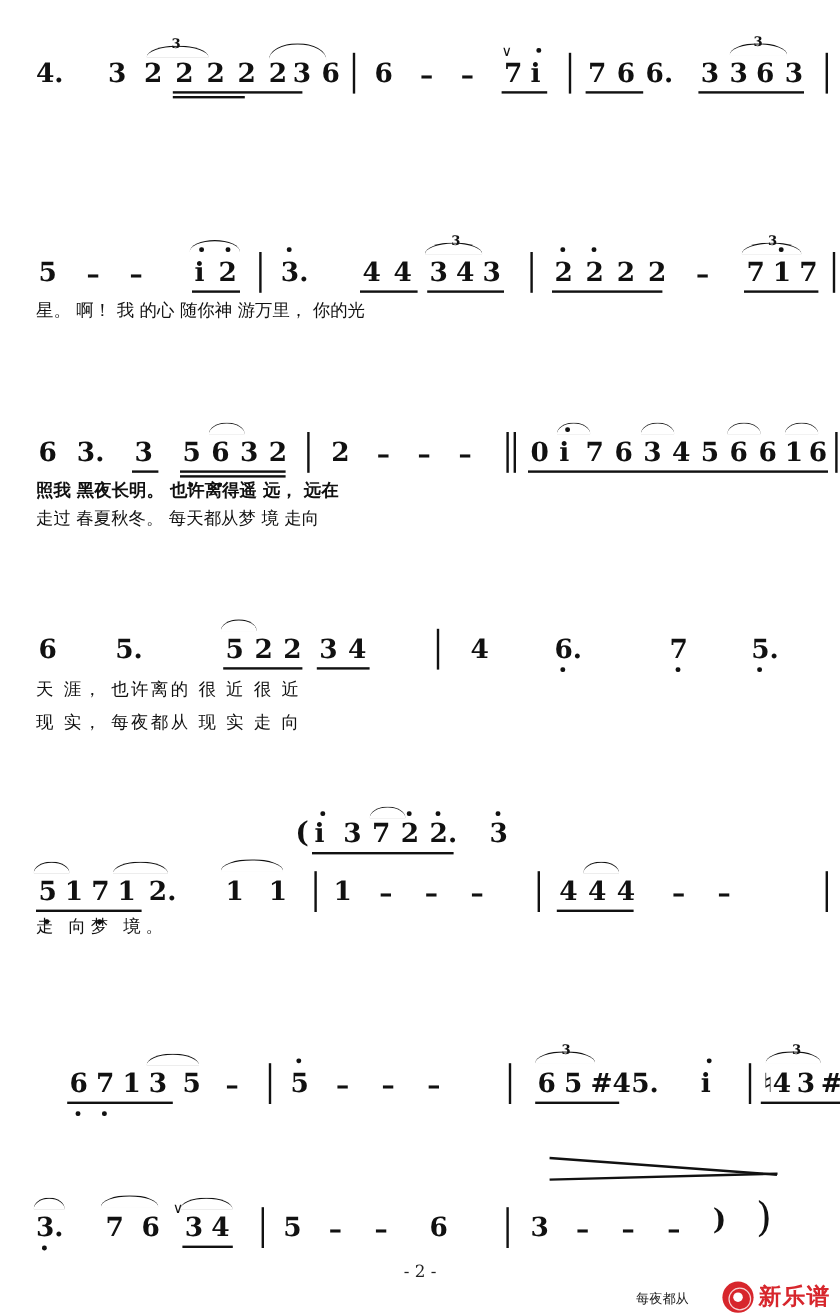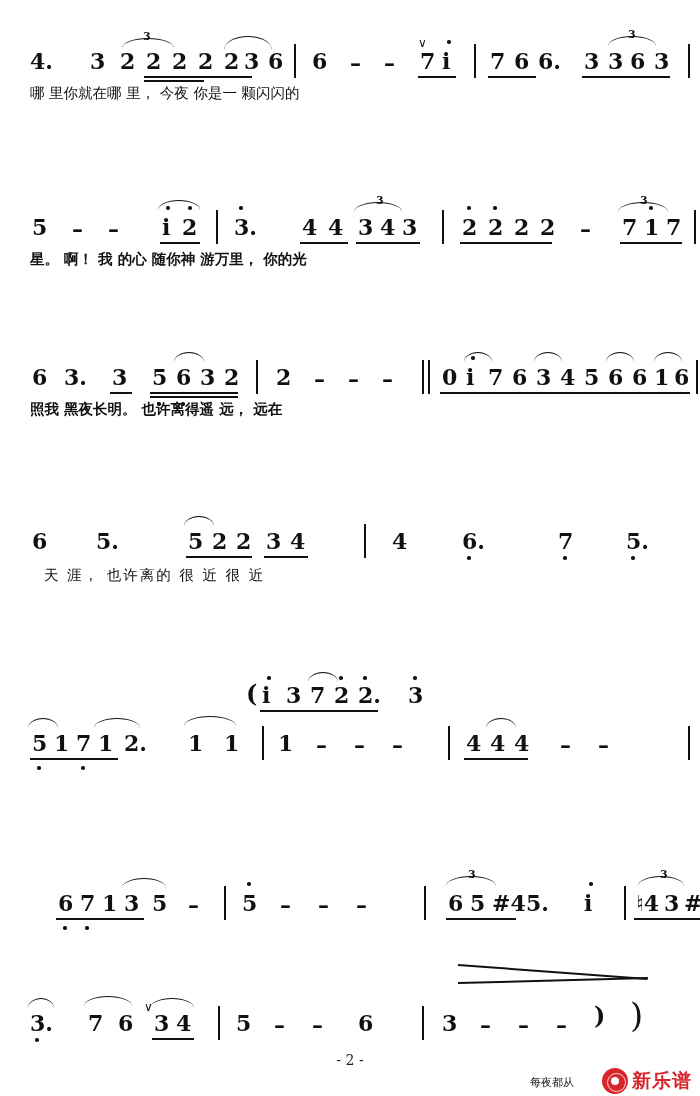--- a/index.html
+++ b/index.html
@@ -215,23 +215,20 @@
       <span class="n" style="left:556px; top:20px;">3</span>
       <span class="n" style="left:580px; top:20px;">3</span>
       <span class="n" style="left:602px; top:20px;">6</span>
       <span class="n" style="left:626px; top:20px;">3</span>
       <span class="beam" style="left:460px; top:46px; width:48px;"></span>
       <span class="beam" style="left:554px; top:46px; width:88px;"></span>
       <span class="slur" style="left:580px; top:6px; width:48px;"></span>
       <span class="trip" style="left:600px; top:-2px;">3</span>
 
       <span class="bar" style="left:660px; top:14px;"></span>
-    </div>
-    <div class="lyric-row" style="height:26px;">
-      <span class="ly" style="left:2px; top:4px; letter-spacing:0;">哪 里你就在哪 里， 今夜 你是一 颗闪闪的</span>
     </div>
   </div>
 
   <div class="system" style="top:196px;">
     <div class="notes-row" style="height:52px;">
       <span class="n" style="left:4px; top:20px;">5</span>
       <span class="dash" style="left:44px; top:20px;">–</span>
       <span class="dash" style="left:80px; top:20px;">–</span>
       <span class="n" style="left:134px; top:20px;">i</span>
       <span class="n" style="left:154px; top:20px;">2</span>
@@ -267,21 +264,21 @@
       <span class="n" style="left:594px; top:20px;">7</span>
       <span class="n" style="left:616px; top:20px;">1</span>
       <span class="n" style="left:638px; top:20px;">7</span>
       <span class="beam" style="left:592px; top:46px; width:62px;"></span>
       <span class="slur" style="left:590px; top:6px; width:50px;"></span>
       <span class="trip" style="left:612px; top:-2px;">3</span>
       <span class="dot-up" style="left:621px; top:10px;"></span>
 
       <span class="bar" style="left:666px; top:14px;"></span>
     </div>
-    <div class="lyric-row" style="height:26px;font-weight:bold;">
+    <div class="lyric-row" style="height:26px;">
       <span class="ly" style="left:2px; top:4px;">星。 啊！ 我 的心 随你神 游万里， 你的光</span>
     </div>
   </div>
 
   <div class="system" style="top:346px;">
     <div class="notes-row" style="height:52px;">
       <span class="n" style="left:4px; top:20px;">6</span>
       <span class="n" style="left:36px; top:20px;">3.</span>
       <span class="n" style="left:84px; top:20px;">3</span>
       <span class="n" style="left:124px; top:20px;">5</span>
@@ -321,20 +318,23 @@
       <span class="slur" style="left:436px; top:6px; width:28px;"></span>
       <span class="slur" style="left:506px; top:6px; width:28px;"></span>
       <span class="slur" style="left:578px; top:6px; width:28px;"></span>
       <span class="slur" style="left:626px; top:6px; width:28px;"></span>
 
       <span class="bar" style="left:668px; top:14px;"></span>
     </div>
     <div class="lyric-row" style="height:26px;">
       <span class="ly" style="left:2px; top:4px;font-weight:bold;">照我 黑夜长明。 也许离得遥 远， 远在</span>
     </div>
+    <div class="lyric-row">
+      <span class="ly" style="left:2px; top:2px;">走过 春夏秋冬。 每天都从梦 境 走向</span>
+    </div>
   </div>
 
   <div class="system" style="top:510px;">
     <div class="notes-row" style="height:52px;">
       <span class="n" style="left:4px; top:20px;">6</span>
       <span class="n" style="left:68px; top:20px;">5.</span>
       <span class="n" style="left:160px; top:20px;">5</span>
       <span class="n" style="left:184px; top:20px;">2</span>
       <span class="n" style="left:208px; top:20px;">2</span>
       <span class="n" style="left:238px; top:20px;">3</span>
@@ -347,21 +347,24 @@
 
       <span class="n" style="left:364px; top:20px;">4</span>
       <span class="n" style="left:434px; top:20px;">6.</span>
       <span class="dot-dn" style="left:439px; top:46px;"></span>
       <span class="n" style="left:530px; top:20px;">7</span>
       <span class="dot-dn" style="left:535px; top:46px;"></span>
       <span class="n" style="left:598px; top:20px;">5.</span>
       <span class="dot-dn" style="left:603px; top:46px;"></span>
     </div>
     <div class="lyric-row" style="height:28px;">
-      <span class="ly" style="left:16px; top:6px; letter-spacing:2px;">天 涯， 也许离的 很 近 很 近</span>
+      <span class="ly" style="left:2px; top:6px; letter-spacing:2px;">天 涯， 也许离的 很 近 很 近</span>
+    </div>
+    <div class="lyric-row">
+      <span class="ly" style="left:2px; top:6px; letter-spacing:2px;">现 实， 每夜都从 现 实 走 向</span>
     </div>
   </div>
 
   <div class="system" style="top:672px;">
 
     <div class="notes-row" style="height:40px;">
       <span class="n" style="left:218px; top:10px; font-size:24px;">(</span>
       <span class="n" style="left:234px; top:12px;">i</span>
       <span class="n" style="left:258px; top:12px;">3</span>
       <span class="n" style="left:282px; top:12px;">7</span>
@@ -403,20 +406,23 @@
       <span class="n" style="left:438px; top:20px;">4</span>
       <span class="n" style="left:462px; top:20px;">4</span>
       <span class="n" style="left:486px; top:20px;">4</span>
       <span class="beam" style="left:436px; top:46px; width:64px;"></span>
       <span class="slur" style="left:458px; top:6px; width:30px;"></span>
       <span class="dash" style="left:532px; top:20px;">–</span>
       <span class="dash" style="left:570px; top:20px;">–</span>
 
       <span class="bar" style="left:660px; top:14px;"></span>
     </div>
+    <div class="lyric-row">
+      <span class="ly" style="left:2px; top:2px; letter-spacing:4px;">走 向梦 境。</span>
+    </div>
   </div>
 
   <div class="system" style="top:872px;">
     <div class="notes-row" style="height:56px;">
       <span class="n" style="left:30px; top:20px;">6</span>
       <span class="n" style="left:52px; top:20px;">7</span>
       <span class="n" style="left:74px; top:20px;">1</span>
       <span class="n" style="left:96px; top:20px;">3</span>
       <span class="beam" style="left:28px; top:46px; width:88px;"></span>
       <span class="dot-dn" style="left:35px; top:54px;"></span>

